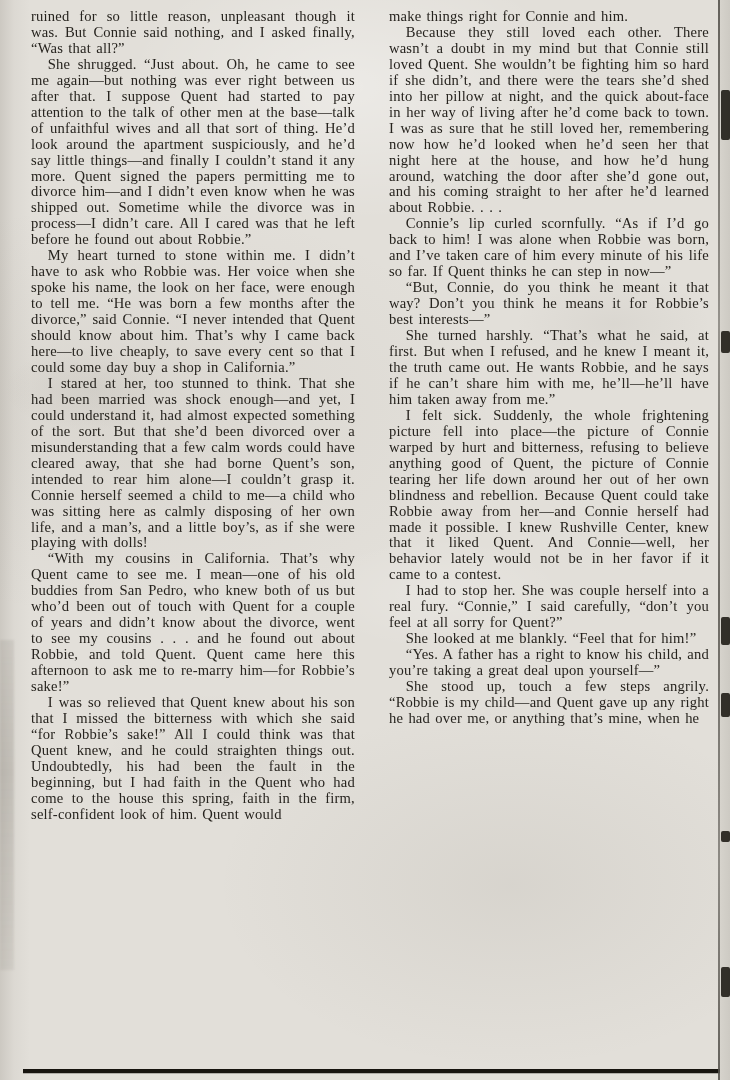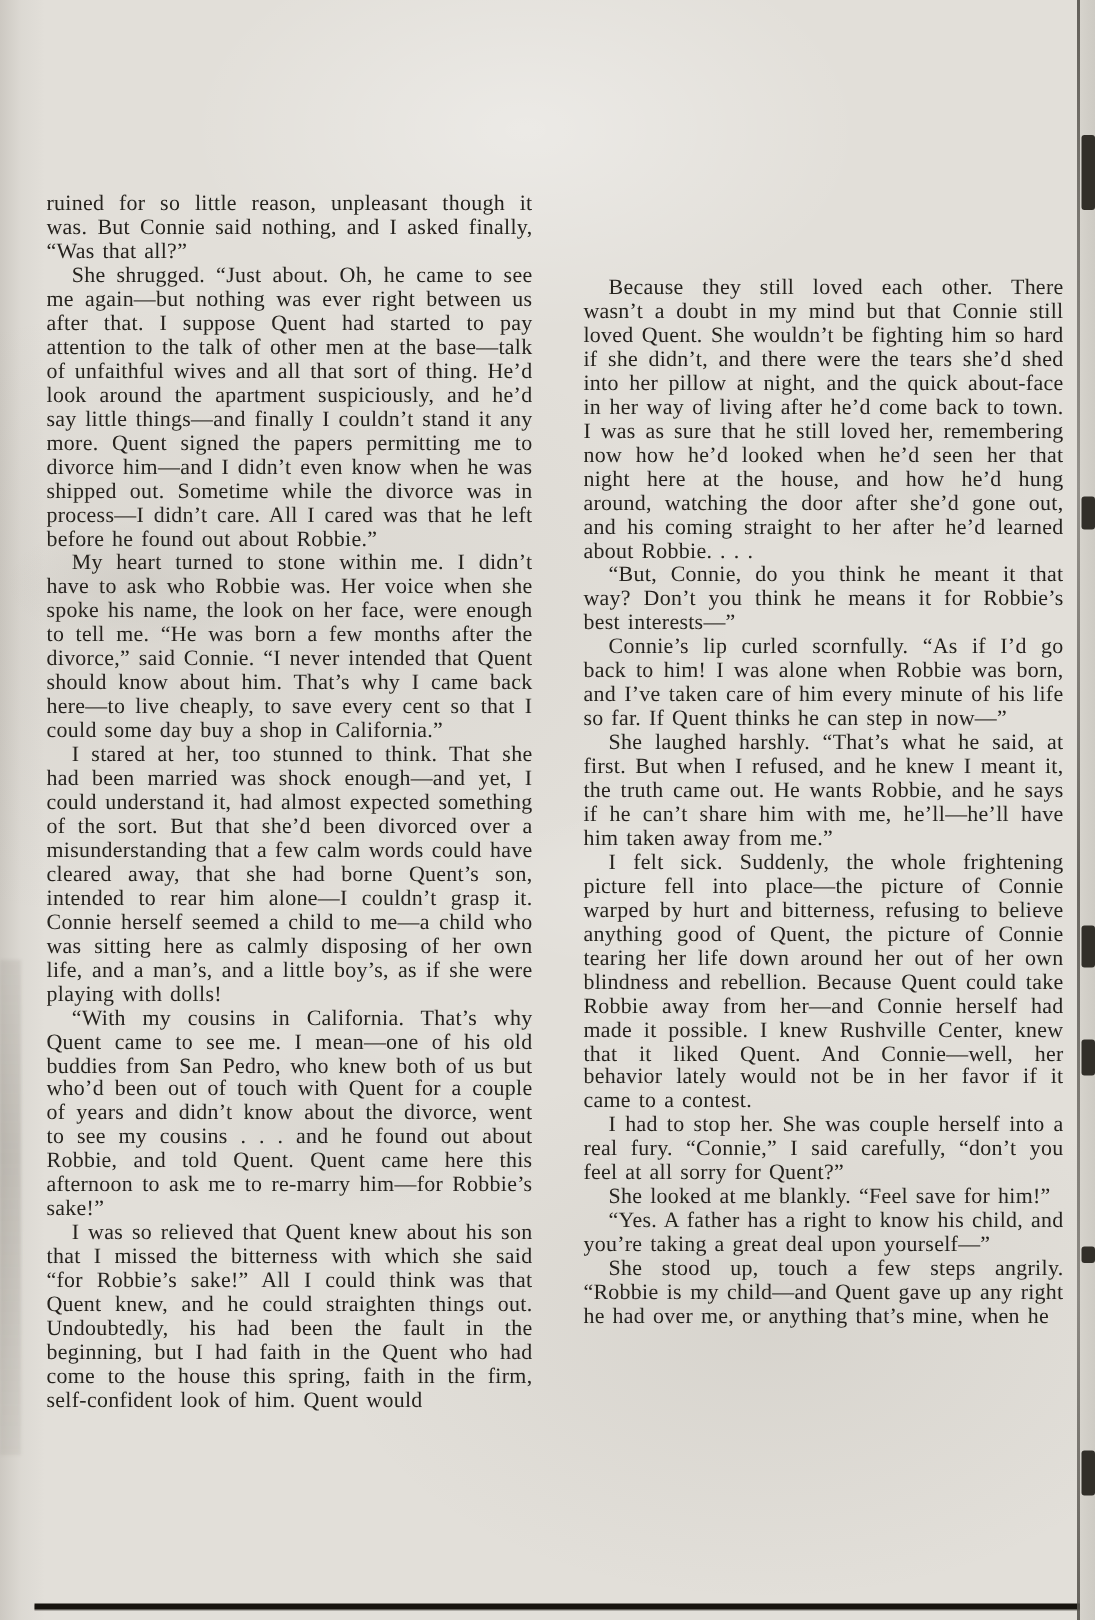--- a/index.html
+++ b/index.html
@@ -29,21 +29,21 @@
   .page::before{
     content:"";position:absolute;inset:0;pointer-events:none;
     background:
       radial-gradient(ellipse 120px 60px at 12% 36%, rgba(90,84,74,0.07), rgba(0,0,0,0) 70%),
       radial-gradient(ellipse 160px 90px at 30% 70%, rgba(90,84,74,0.06), rgba(0,0,0,0) 70%),
       radial-gradient(ellipse 140px 70px at 84% 30%, rgba(90,84,74,0.06), rgba(0,0,0,0) 70%),
       radial-gradient(ellipse 180px 80px at 60% 55%, rgba(255,255,255,0.18), rgba(0,0,0,0) 70%);
   }
   .cols{
     position:absolute;left:31px;top:9px;width:678px;height:1054px;
-    display:flex;gap:34px;overflow:hidden;align-items:center;
+    display:flex;gap:34px;overflow:hidden;
   }
   .col{
     text-align:justify;
     font-size:14.6px;
     line-height:15.95px;
     letter-spacing:0.2px;
     word-spacing:1.4px;
     hyphens:auto;
     -webkit-hyphens:auto;
   }
@@ -92,27 +92,28 @@
   <div class="cols">
     <div class="col col-left">
         <p class="para noindent"><span>ruined for so little reason, unpleasant though it was. But Connie said nothing, and I asked finally, “Was that all?”</span></p>
         <p class="para"><span>She shrugged. “Just about. Oh, he came to see me again—but nothing was ever right between us after that. I suppose Quent had started to pay attention to the talk of other men at the base—talk of unfaithful wives and all that sort of thing. He’d look around the apartment suspiciously, and he’d say little things—and finally I couldn’t stand it any more. Quent signed the papers permitting me to divorce him—and I didn’t even know when he was shipped out. Sometime while the divorce was in process—I didn’t care. All I cared was that he left before he found out about Robbie.”</span></p>
         <p class="para"><span>My heart turned to stone within me. I didn’t have to ask who Robbie was. Her voice when she spoke his name, the look on her face, were enough to tell me. “He was born a few months after the divorce,” said Connie. “I never intended that Quent should know about him. That’s why I came back here—to live cheaply, to save every cent so that I could some day buy a shop in California.”</span></p>
         <p class="para"><span>I stared at her, too stunned to think. That she had been married was shock enough—and yet, I could understand it, had almost expected something of the sort. But that she’d been divorced over a misunderstanding that a few calm words could have cleared away, that she had borne Quent’s son, intended to rear him alone—I couldn’t grasp it. Connie herself seemed a child to me—a child who was sitting here as calmly disposing of her own life, and a man’s, and a little boy’s, as if she were playing with dolls!</span></p>
         <p class="para"><span>“With my cousins in California. That’s why Quent came to see me. I mean—one of his old buddies from San Pedro, who knew both of us but who’d been out of touch with Quent for a couple of years and didn’t know about the divorce, went to see my cousins . . . and he found out about Robbie, and told Quent. Quent came here this afternoon to ask me to re-marry him—for Robbie’s sake!”</span></p>
         <p class="para"><span>I was so relieved that Quent knew about his son that I missed the bitterness with which she said “for Robbie’s sake!” All I could think was that Quent knew, and he could straighten things out. Undoubtedly, his had been the fault in the beginning, but I had faith in the Quent who had come to the house this spring, faith in the firm, self-confident look of him. Quent would</span></p>
       </div>
     <div class="col col-right">
+        <p class="para noindent"><span>make things right for Connie and him.</span></p>
         <p class="para"><span>Because they still loved each other. There wasn’t a doubt in my mind but that Connie still loved Quent. She wouldn’t be fighting him so hard if she didn’t, and there were the tears she’d shed into her pillow at night, and the quick about-face in her way of living after he’d come back to town. I was as sure that he still loved her, remembering now how he’d looked when he’d seen her that night here at the house, and how he’d hung around, watching the door after she’d gone out, and his coming straight to her after he’d learned about Robbie. . . .</span></p>
+        <p class="para"><span>Connie’s lip curled scornfully. “As if I’d go back to him! I was alone when Robbie was born, and I’ve taken care of him every minute of his life so far. If Quent thinks he can step in now—”</span></p>
         <p class="para"><span>“But, Connie, do you think he meant it that way? Don’t you think he means it for Robbie’s best interests—”</span></p>
-        <p class="para"><span>Connie’s lip curled scornfully. “As if I’d go back to him! I was alone when Robbie was born, and I’ve taken care of him every minute of his life so far. If Quent thinks he can step in now—”</span></p>
-        <p class="para"><span>She laughed harshly. “That’s what </span><span class="it">he</span><span> said, at first. But when I refused, and he knew I meant it, the truth came out. He wants Robbie, and he says if he can’t share him with me, he’ll—he’ll have him taken away from me.”</span></p>
+        <p class="para"><span>She turned harshly. “That’s what </span><span class="it">he</span><span> said, at first. But when I refused, and he knew I meant it, the truth came out. He wants Robbie, and he says if he can’t share him with me, he’ll—he’ll have him taken away from me.”</span></p>
         <p class="para"><span>I felt sick. Suddenly, the whole frightening picture fell into place—the picture of Connie warped by hurt and bitterness, refusing to believe anything good of Quent, the picture of Connie tearing her life down around her out of her own blindness and rebellion. Because Quent could take Robbie away from her—and Connie herself had made it possible. I knew Rushville Center, knew that it liked Quent. And Connie—well, her behavior lately would not be in her favor if it came to a contest.</span></p>
         <p class="para"><span>I had to stop her. She was couple herself into a real fury. “Connie,” I said carefully, “don’t you feel at all sorry for Quent?”</span></p>
-        <p class="para"><span>She looked at me blankly. “Feel </span><span class="it">save</span><span> for him!”</span></p>
+        <p class="para"><span>She looked at me blankly. “Feel </span><span class="it">that</span><span> for him!”</span></p>
         <p class="para"><span>“Yes. A father has a right to know his child, and you’re taking a great deal upon yourself—”</span></p>
         <p class="para"><span>She stood up, touch a few steps angrily. “Robbie is </span><span class="it">my</span><span> child—and Quent gave up any right he had over me, or anything that’s mine, when he</span></p>
       </div>
   </div>
 
   <div class="bottom-rule"></div>
 
   <div class="edge-strip"></div>
   <div class="edge-line"></div>
   <div class="edge-mark em1"></div>

